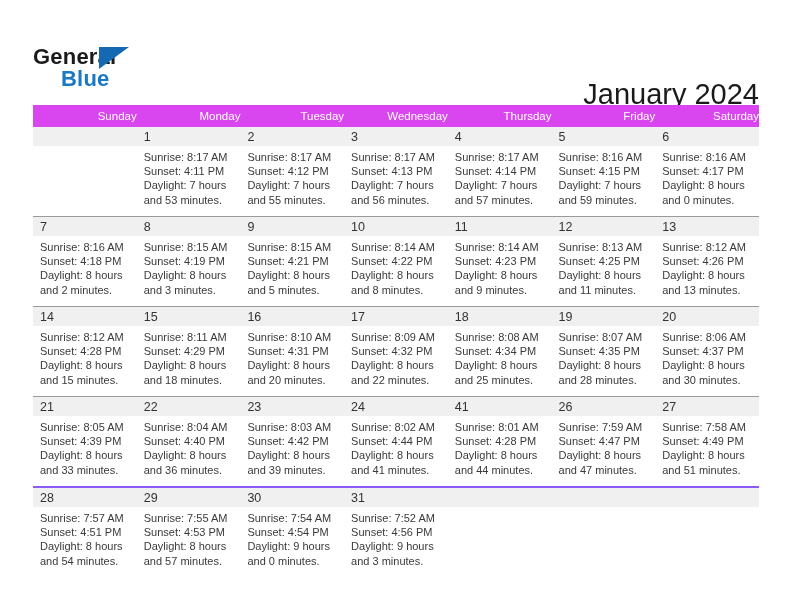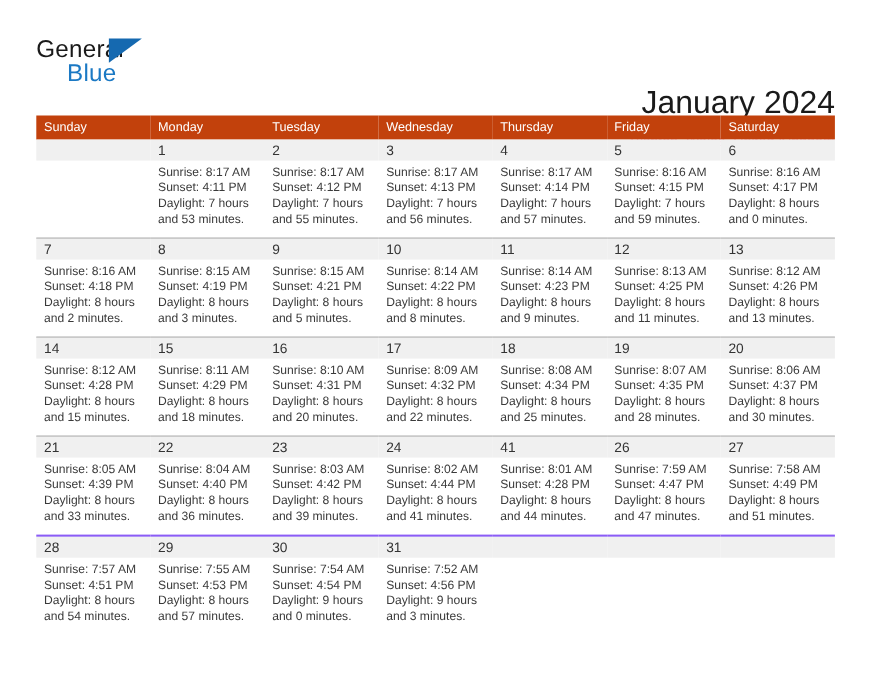--- a/index.html
+++ b/index.html
@@ -18,22 +18,22 @@
   }
 
   
   .header {
     position: absolute;
     left: 33px; top: 28px;
     width: 726px; height: 72px;
   }
   .logo {
     position: absolute;
-    left: 0; top: 4px;
-    width: 130px; height: 50px;
+    left: 0; top: 16px;
+    width: 130px; height: 50px; font-weight: bold;
   }
   .logo-general {
     position: absolute;
     left: 0; top: 0;
     font-size: 22px;
     letter-spacing: 0.2px;
     color: #1A1A1A;
     line-height: 26px;
   }
   .logo-tri {
@@ -74,25 +74,25 @@
 
   
   .calendar {
     position: absolute;
     left: 33px; top: 105px;
     width: 726px;
     border-collapse: collapse;
     table-layout: fixed;
   }
   .calendar th {
-    background: #c2410c;
+    background: #d946ef;
     color: #FFFFFF;
     font-size: 11.5px;
     font-weight: normal;
-    text-align: left;
+    text-align: right;
     padding: 5px 0 5px 7px;
     height: 21px;
     border: none;
   }
   .calendar td {
     width: 103.71px;
     vertical-align: top;
     padding: 0;
     border: none;
     background: #FFFFFF;

